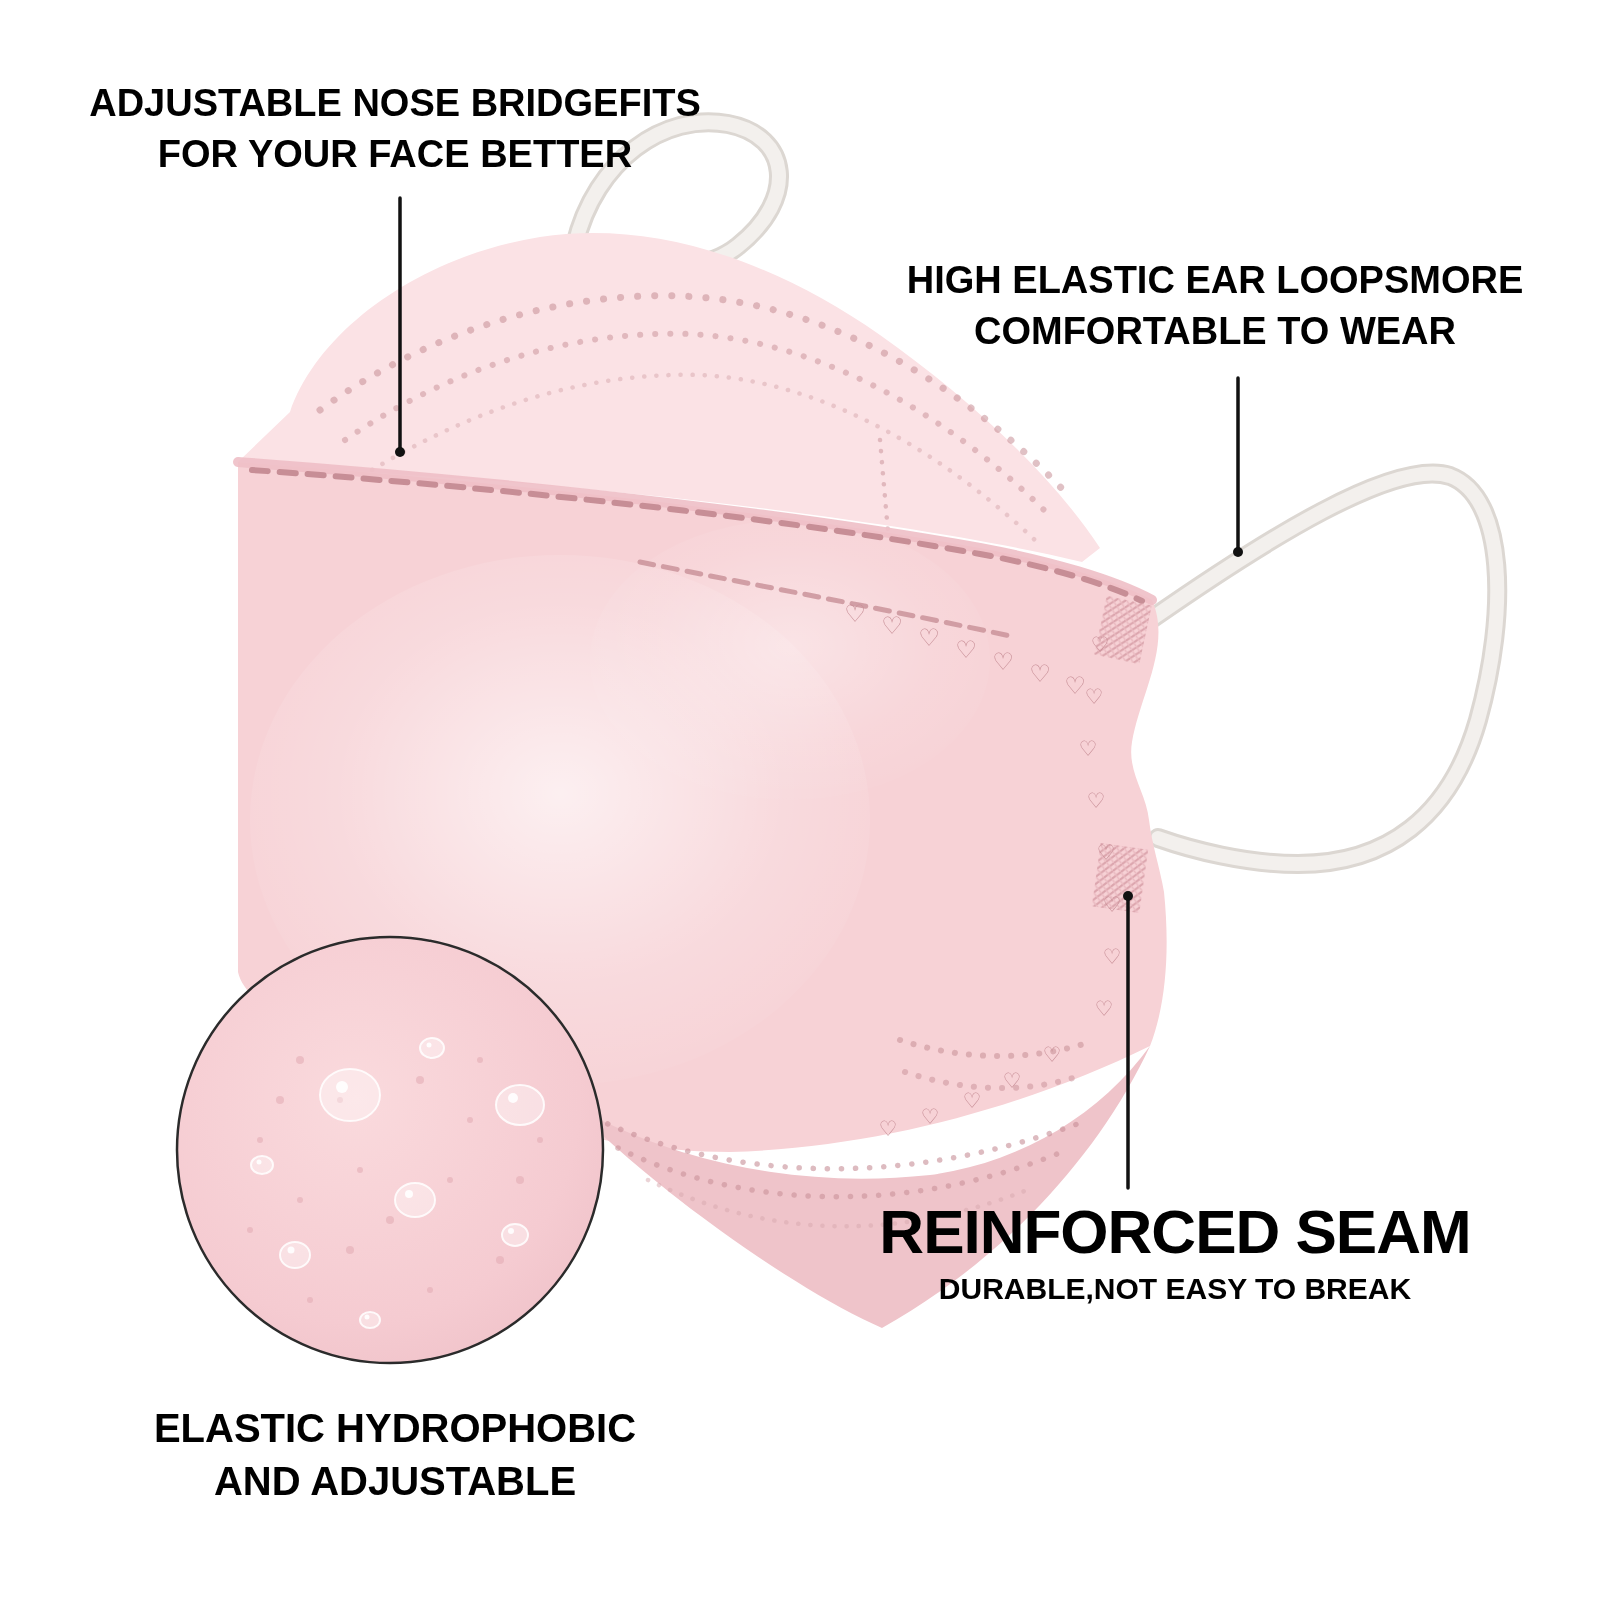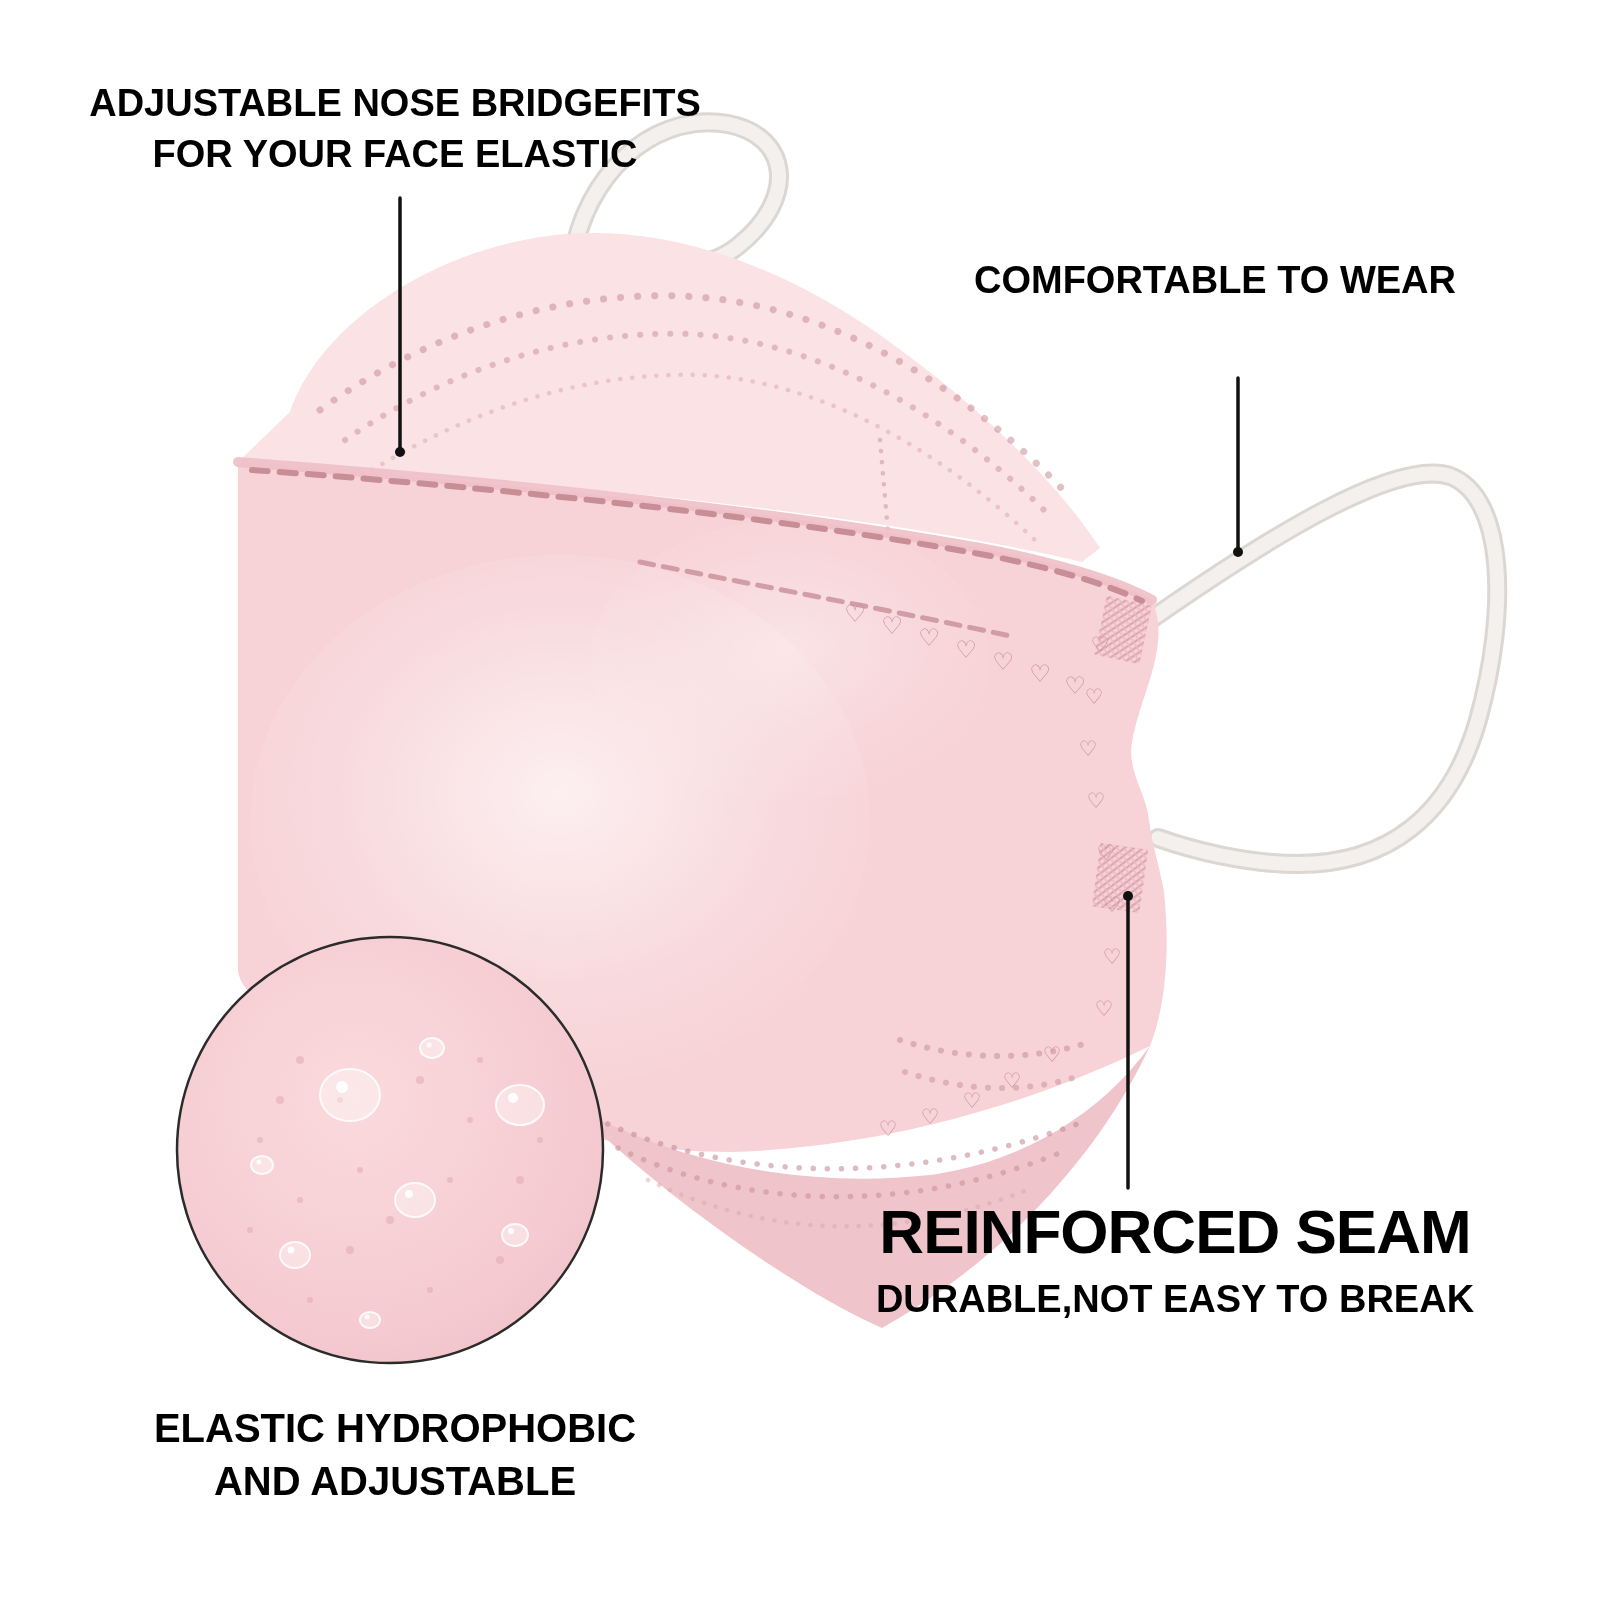--- a/index.html
+++ b/index.html
@@ -12,21 +12,21 @@
   svg.illust{position:absolute;left:0;top:0;}
   .callout{
     position:absolute;text-align:center;color:#000000;font-weight:bold;
     letter-spacing:0px;
   }
   .callout .ln{white-space:nowrap;}
   .c1{left:55px;top:78px;width:680px;font-size:38px;line-height:1.35;}
   .c2{left:875px;top:255px;width:680px;font-size:38px;line-height:1.35;}
   .c3{left:835px;top:1196px;width:680px;}
   .c3 .title{font-size:62px;line-height:1.15;letter-spacing:-1px;white-space:nowrap;}
-  .c3 .sub{font-size:38px;line-height:1.3;margin-top:8px;white-space:nowrap;}
+  .c3 .sub{font-size:30px;line-height:1.3;margin-top:2px;white-space:nowrap;}
   .c4{left:95px;top:1402px;width:600px;font-size:40px;line-height:1.32;}
   .heart{font-family:"DejaVu Sans",sans-serif;font-size:24px;}
   .heart.small{font-size:21px;}
 </style>
 </head>
 <body>
 
 <div class="stage">
 
   <svg class="illust" width="1600" height="1600" viewBox="0 0 1600 1600">
@@ -196,24 +196,25 @@
               <ellipse cx="370" cy="1320" rx="10" ry="8" fill="rgba(255,255,255,0.38)" stroke="rgba(255,255,255,0.85)" stroke-width="2"></ellipse>
               <circle cx="367" cy="1317" r="2.5" fill="rgba(255,255,255,0.9)"></circle>
             </g>
         </g>
       </g>
     </g>
   </svg>
 
   <div class="callout c1">
     <div class="ln">ADJUSTABLE NOSE BRIDGEFITS</div>
-    <div class="ln">FOR YOUR FACE ELASTIC</div>
+    <div class="ln">FOR YOUR FACE BETTER</div>
   </div>
 
   <div class="callout c2">
+    <div class="ln">HIGH ELASTIC EAR LOOPSMORE</div>
     <div class="ln">COMFORTABLE TO WEAR</div>
   </div>
 
   <div class="callout c3">
     <div class="title">REINFORCED SEAM</div>
     <div class="sub">DURABLE,NOT EASY TO BREAK</div>
   </div>
 
   <div class="callout c4">
     <div class="ln">ELASTIC HYDROPHOBIC</div>

